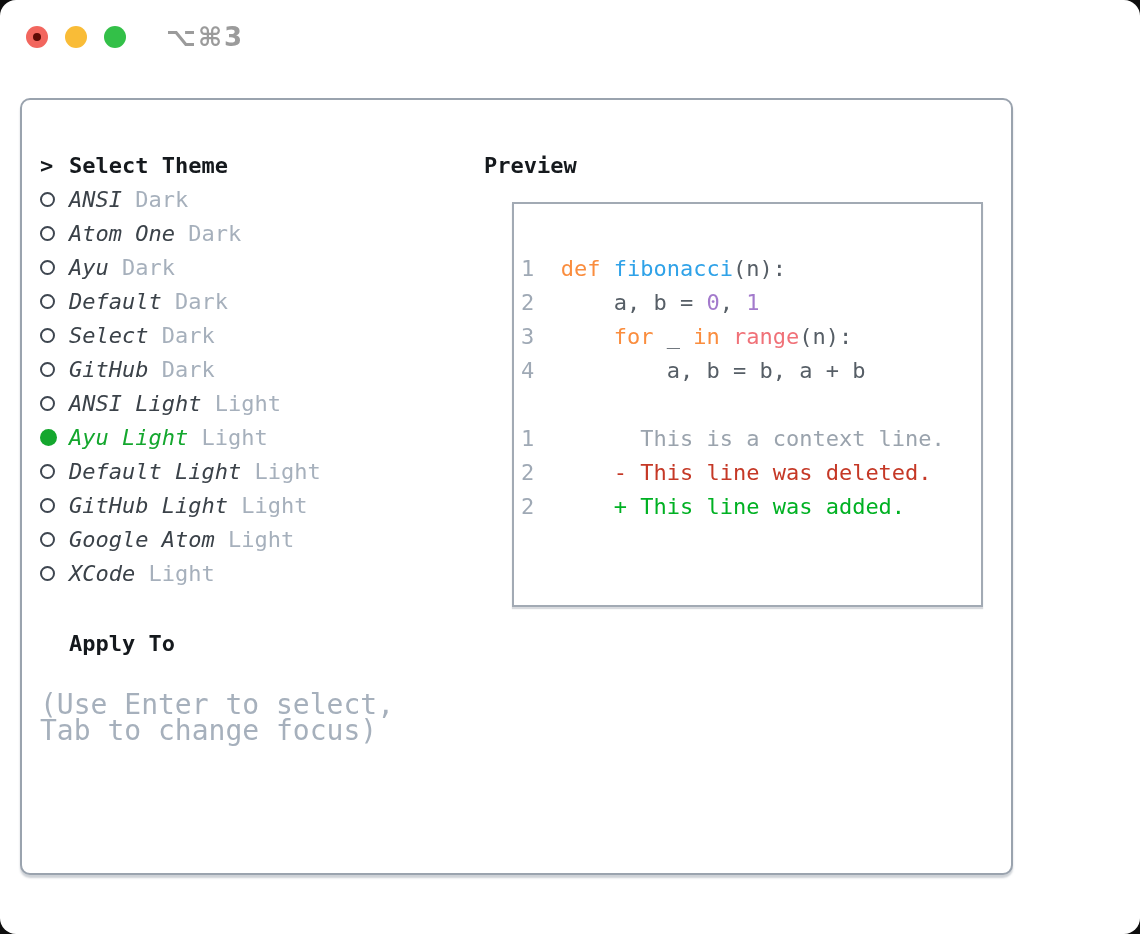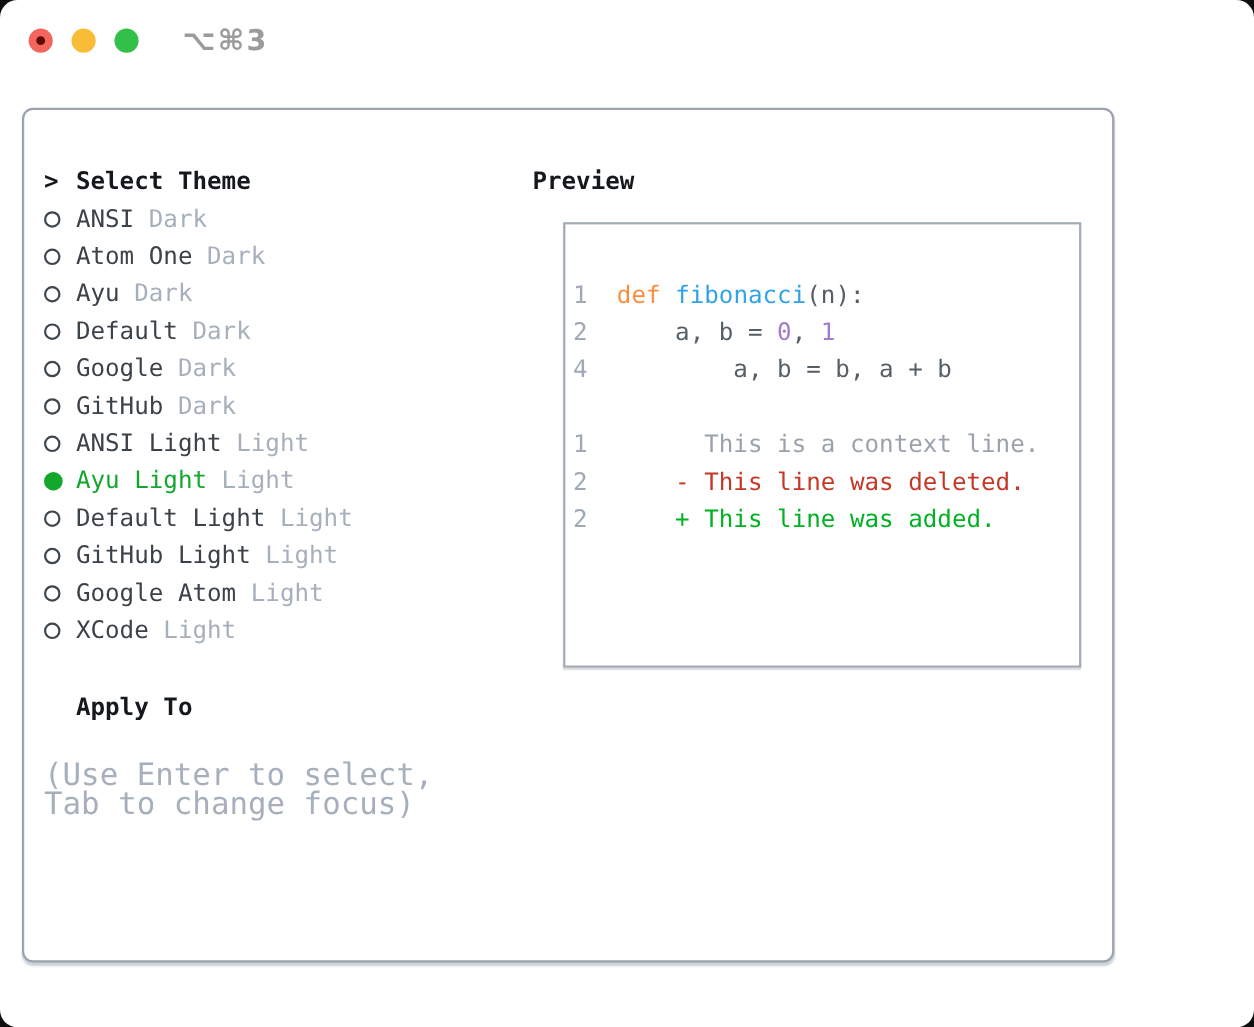--- a/index.html
+++ b/index.html
@@ -44,21 +44,21 @@
   .left-col { position:absolute; left:18px; top:48px; width:440px; }
   .row { display:flex; align-items:center; height:34px; font-size:22px; white-space:pre; }
   .icon-col { width:29px; flex:0 0 29px; display:flex; align-items:center; }
   .prompt-char { font-weight:bold; color:var(--header_text); font-size:22px; }
   .radio {
     width:15px; height:15px; border-radius:50%;
     border:2px solid #3e4650; background:transparent;
   }
   .radio.on { width:17px; height:17px; border:none; background:var(--accent_green); }
   .hdr-label { font-weight:bold; color:var(--header_text);text-align:right; }
-  .theme-name { color:var(--text_dark); }
+  .theme-name { color:var(--text_dark);font-style:italic; }
   .theme-variant { color:var(--text_muted); }
   .sel .theme-name { color:var(--accent_green); }
   .apply-block { margin-top:36px; }
   .apply-label { color:var(--text_dark); }
   .apply-sel .apply-label { color:var(--accent_green); }
   .hint {
     margin-top:32px; width:400px;
     font-size:28px; line-height:26px; color:var(--text_muted);
   }
 
@@ -109,21 +109,21 @@
           <span class="prompt-char">&gt;</span>
         </span>
         <span class="hdr-label">Select Theme</span>
       </div>
 
       <div id="theme-rows">
           <div class="row"><span class="icon-col"><span class="radio"></span></span><span class="theme-name">ANSI</span><span class="theme-variant"> Dark</span></div>
           <div class="row"><span class="icon-col"><span class="radio"></span></span><span class="theme-name">Atom One</span><span class="theme-variant"> Dark</span></div>
           <div class="row"><span class="icon-col"><span class="radio"></span></span><span class="theme-name">Ayu</span><span class="theme-variant"> Dark</span></div>
           <div class="row"><span class="icon-col"><span class="radio"></span></span><span class="theme-name">Default</span><span class="theme-variant"> Dark</span></div>
-          <div class="row"><span class="icon-col"><span class="radio"></span></span><span class="theme-name">Google</span><span class="theme-variant"> Dark</span></div>
+          <div class="row"><span class="icon-col"><span class="radio"></span></span><span class="theme-name">Select</span><span class="theme-variant"> Dark</span></div>
           <div class="row"><span class="icon-col"><span class="radio"></span></span><span class="theme-name">GitHub</span><span class="theme-variant"> Dark</span></div>
           <div class="row"><span class="icon-col"><span class="radio"></span></span><span class="theme-name">ANSI Light</span><span class="theme-variant"> Light</span></div>
           <div class="row sel"><span class="icon-col"><span class="radio on"></span></span><span class="theme-name">Ayu Light</span><span class="theme-variant"> Light</span></div>
           <div class="row"><span class="icon-col"><span class="radio"></span></span><span class="theme-name">Default Light</span><span class="theme-variant"> Light</span></div>
           <div class="row"><span class="icon-col"><span class="radio"></span></span><span class="theme-name">GitHub Light</span><span class="theme-variant"> Light</span></div>
           <div class="row"><span class="icon-col"><span class="radio"></span></span><span class="theme-name">Google Atom</span><span class="theme-variant"> Light</span></div>
           <div class="row"><span class="icon-col"><span class="radio"></span></span><span class="theme-name">XCode</span><span class="theme-variant"> Light</span></div>
         </div>
 
       <div class="apply-block">
@@ -134,20 +134,21 @@
       </div>
 
       <div class="hint">(Use Enter to select, Tab to change focus)</div>
     </div>
 
     <div class="preview-header">Preview</div>
 
     <div class="preview-box" id="preview-box">
         <div class="code-line"><span class="t-ln">1</span><span class="t-txt">  </span><span class="t-kw">def</span><span class="t-txt"> </span><span class="t-fn">fibonacci</span><span class="t-txt">(n):</span></div>
         <div class="code-line"><span class="t-ln">2</span><span class="t-txt">      a, b = </span><span class="t-pur">0</span><span class="t-txt">, </span><span class="t-pur">1</span></div>
+        <div class="code-line"><span class="t-ln">3</span><span class="t-txt">      </span><span class="t-kw">for</span><span class="t-txt"> _ </span><span class="t-kw">in</span><span class="t-txt"> </span><span class="t-coral">range</span><span class="t-txt">(n):</span></div>
         <div class="code-line"><span class="t-ln">4</span><span class="t-txt">          a, b = b, a + b</span></div>
         <div class="code-line"></div>
         <div class="code-line"><span class="t-ln">1</span><span class="t-ctx">        This is a context line.</span></div>
         <div class="code-line"><span class="t-ln">2</span><span class="t-del">      - This line was deleted.</span></div>
         <div class="code-line"><span class="t-ln">2</span><span class="t-add">      + This line was added.</span></div>
       </div>
 
   </div>
 </div>
 

